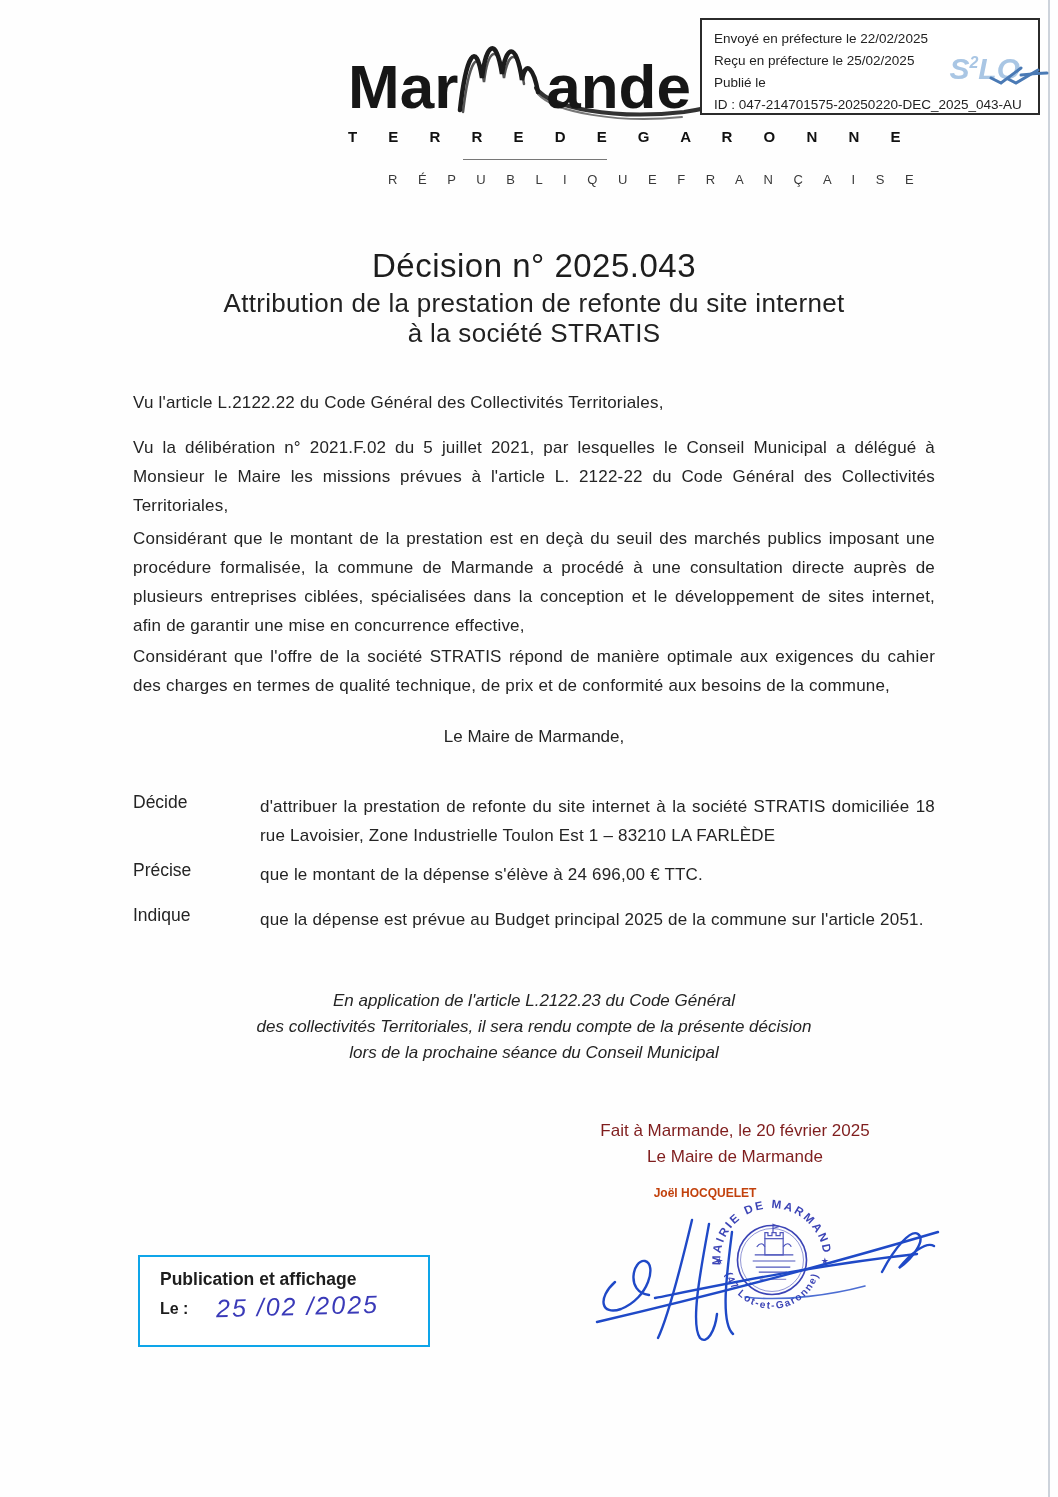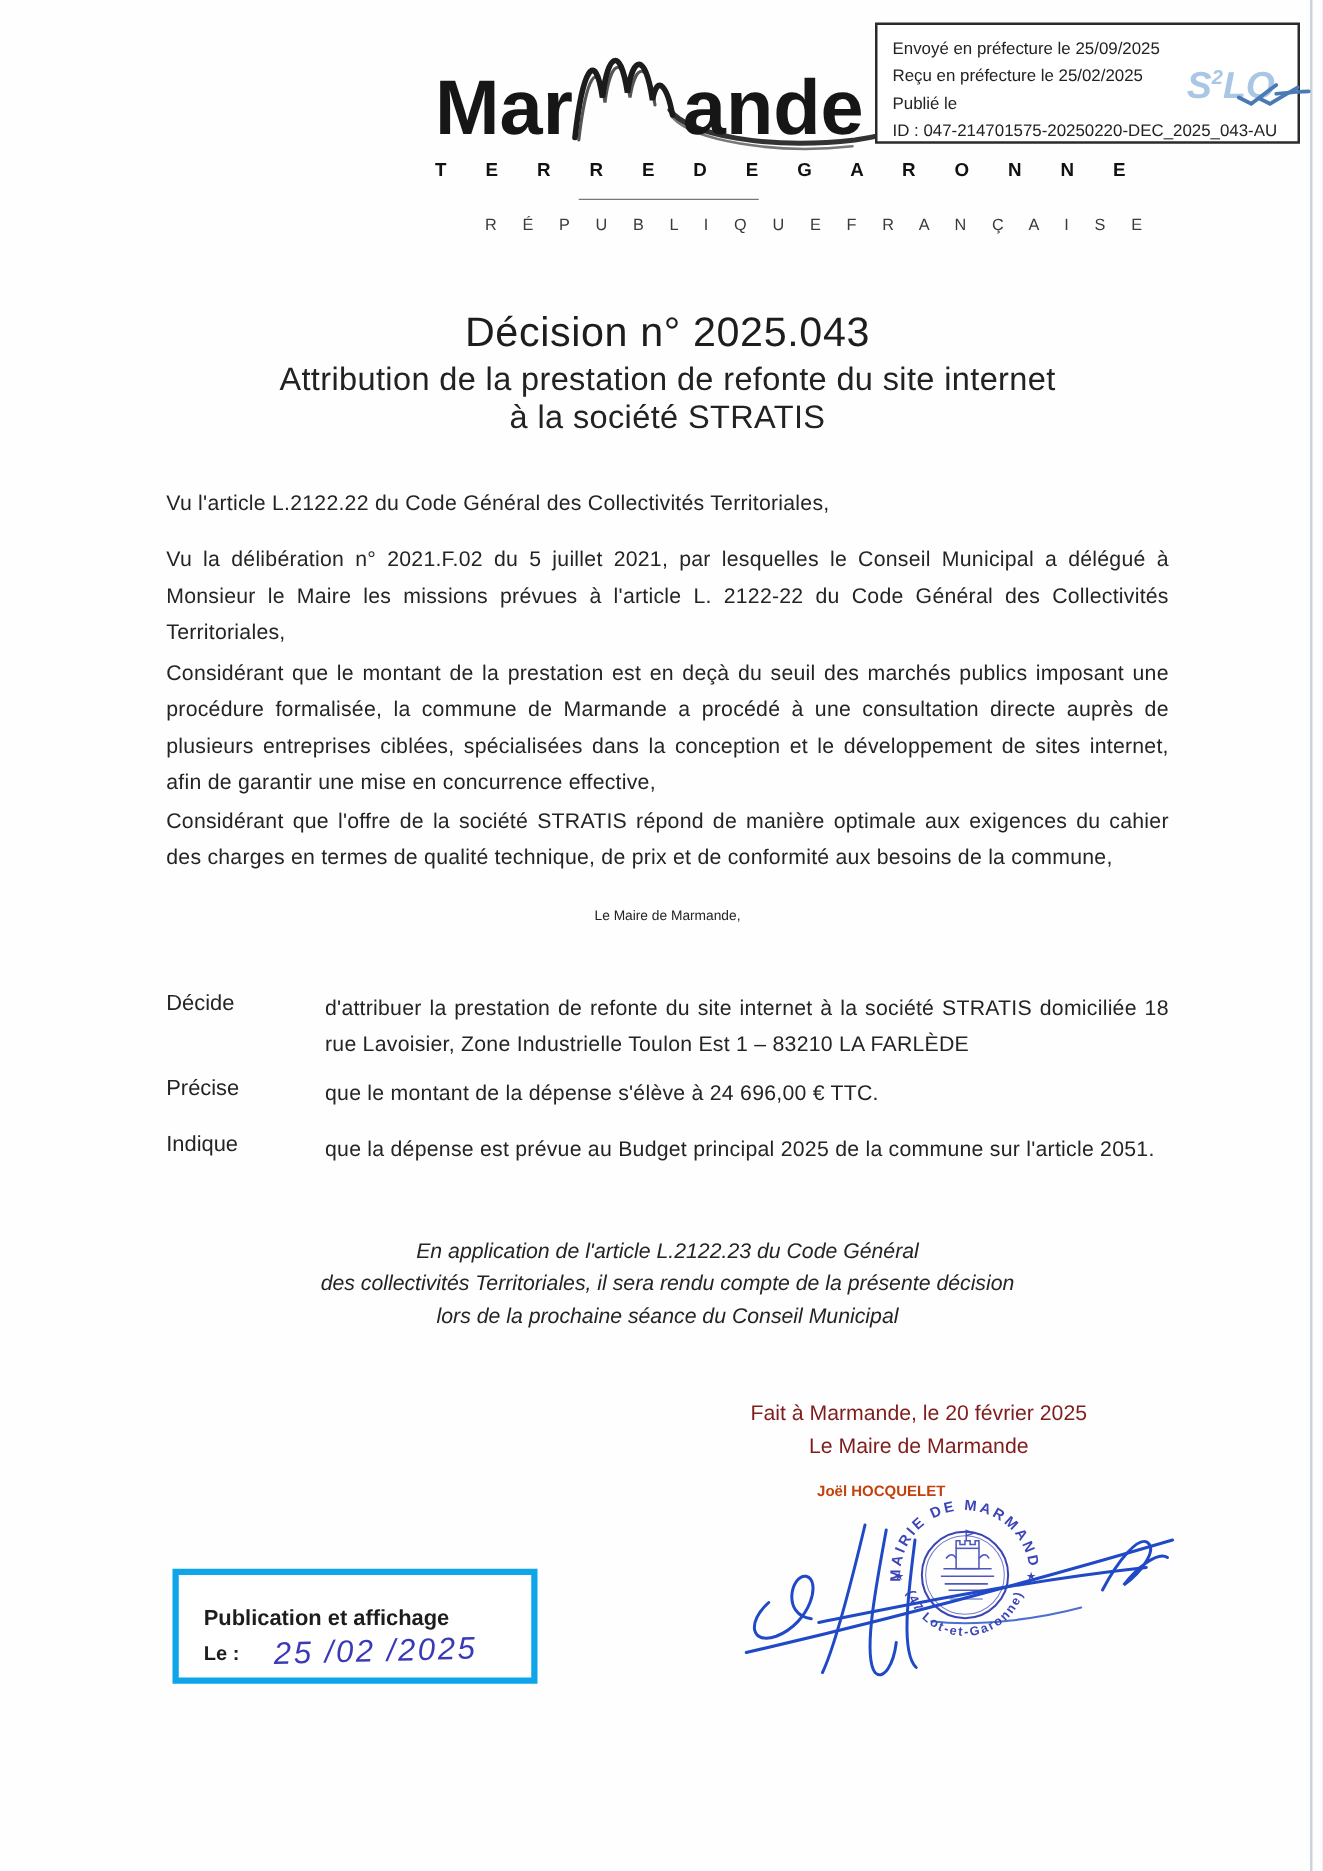--- a/index.html
+++ b/index.html
@@ -54,40 +54,40 @@
   
   .title-block{position:absolute;left:133px;top:244px;width:802px;text-align:center;}
   .title-main{font-size:33px;font-weight:400;color:#1d1d1d;letter-spacing:0.5px;line-height:44px;}
   .title-sub{font-size:26px;font-weight:400;color:#222;line-height:30px;letter-spacing:0.3px;}
   
   .body-col{position:absolute;left:133px;width:802px;}
   .para{
     font-size:17px;line-height:29px;letter-spacing:0.2px;
     text-align:justify;color:#242424;
   }
-  .center-line{font-size:11px;text-align:center;color:#242424;}
+  .center-line{font-size:17px;text-align:center;color:#242424;}
   .decision-row{position:absolute;left:133px;width:802px;display:flex;}
   .decision-label{width:127px;flex:none;font-size:17.5px;color:#242424;}
   .decision-text{flex:1;font-size:17px;line-height:29px;letter-spacing:0.2px;text-align:justify;color:#242424;}
   .note-block{position:absolute;left:133px;top:988px;width:802px;text-align:center;}
   .note-line{font-size:17px;font-style:italic;line-height:26px;color:#242424;}
   
   .closing-block{position:absolute;left:540px;top:1118px;width:390px;text-align:center;}
   .closing-line{font-size:17px;line-height:26px;color:#7f1d1d;}
   .signer-name{
     position:absolute;left:560px;top:1186px;width:290px;text-align:center;
     font-size:12px;font-weight:700;color:#c2410c;z-index:3;
   }
   .seal-svg{position:absolute;left:706px;top:1194px;z-index:2;opacity:0.92;}
   .sig-svg{position:absolute;left:595px;top:1202px;z-index:4;}
   
   .pub-box{
     position:absolute;left:138px;top:1255px;width:292px;height:92px;
-    border:5px solid #0ea5e9;background:#fff;
-    padding:24px 0 0 20px;box-sizing:border-box;
+    border:2px solid #0ea5e9;background:#fff;
+    padding:12px 0 0 20px;box-sizing:border-box;
   }
   .pub-title{font-size:17.5px;font-weight:700;color:#1d1d1d;}
   .pub-le-row{display:flex;align-items:center;margin-top:6px;}
   .pub-le{font-size:16px;font-weight:700;color:#1d1d1d;}
   .pub-date{
     margin:-4px 0 0 28px;
     font-size:25px;font-style:italic;font-weight:500;
     letter-spacing:2px;transform:rotate(-1.5deg);
   }
 </style>
@@ -109,21 +109,21 @@
         </g>
       </svg>
       <span>ande</span>
     </div>
     <div class="brand-tagline">T E R R E   D E   G A R O N N E</div>
     <div class="brand-divider"></div>
     <div class="brand-republic">R É P U B L I Q U E   F R A N Ç A I S E</div>
   </div>
 
   <div class="pref-box">
-    <div class="pref-line">Envoyé en préfecture le 25/09/2025</div>
+    <div class="pref-line">Envoyé en préfecture le 22/02/2025</div>
     <div class="pref-line">Reçu en préfecture le 25/02/2025</div>
     <div class="pref-line">Publié le</div>
     <div class="pref-line">ID : 047-214701575-20250220-DEC_2025_043-AU</div>
     <div class="s2lo" style="color:#a9c6e4;">
       <span>S</span><sup>2</sup><span>LO</span>
       <svg class="s2lo-swoosh" width="62" height="28" viewBox="0 0 62 28">
         <g fill="none" stroke="#4a7ab5" stroke-width="3" stroke-linecap="round">
           <path d="M3,16 L13,21 L33,6"></path>
           <path d="M20,17 L28,21 L50,8"></path>
           <path d="M33,13 C42,12 52,11 59,11"></path>

